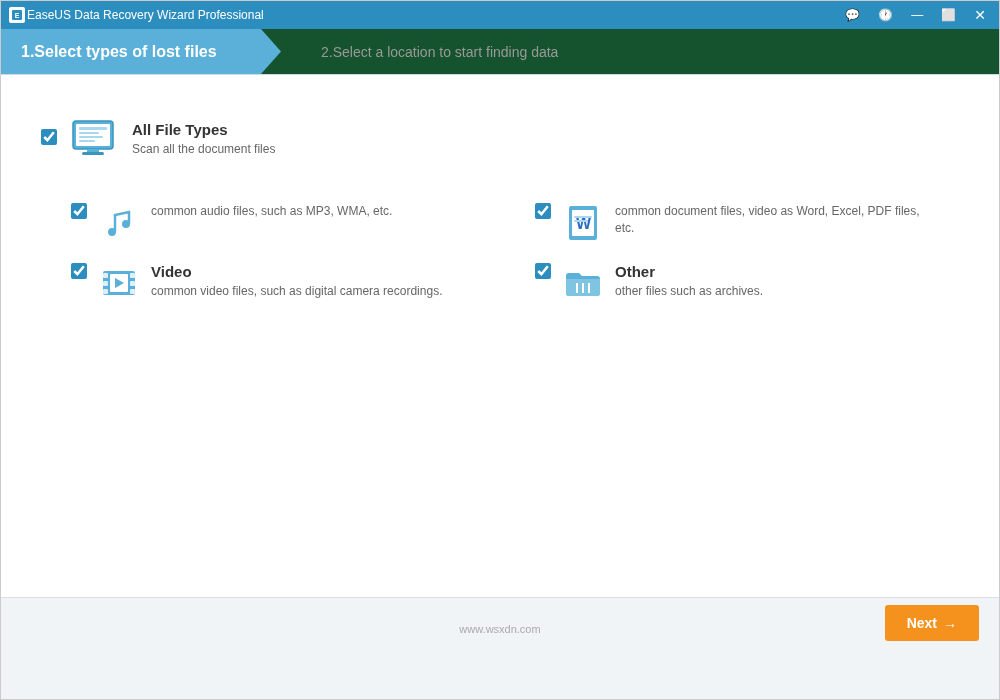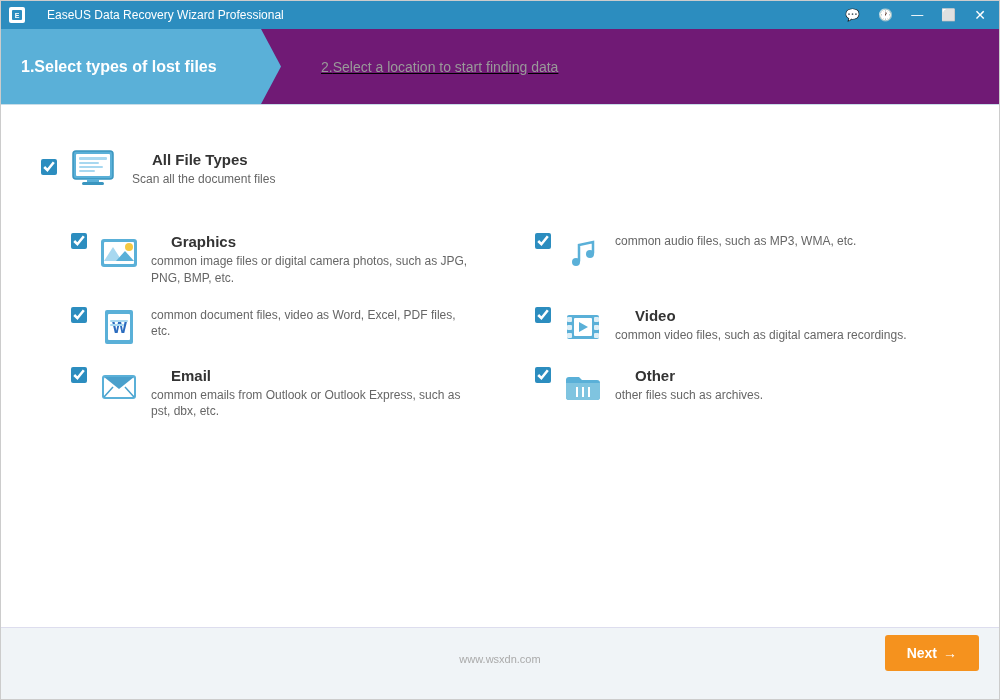--- a/index.html
+++ b/index.html
@@ -18,21 +18,21 @@
       background: #2c8dbf;
       height: 28px;
       display: flex;
       align-items: center;
       padding: 0 8px;
       justify-content: space-between;
     }
     .title-bar-left {
       display: flex;
       align-items: center;
-      gap: 22px;
+      gap: 2px;
       color: white;
       font-size: 12px;
     }
     .title-bar-icon {
       width: 16px;
       height: 16px;
       background: #fff;
       border-radius: 2px;
       display: flex;
       align-items: center;
@@ -48,22 +48,22 @@
       font-size: 12px;
       cursor: pointer;
       padding: 2px 5px;
     }
     .title-bar-controls .close-btn {
       font-size: 14px;
     }
 
     
     .wizard-steps {
-      background: #701a75;
-      height: 76px;
+      background: #14532d;
+      height: 46px;
       display: flex;
       align-items: stretch;
       border-bottom: 1px solid #c8dde8;
     }
     .step-active {
       background: #5ab0d8;
       display: flex;
       align-items: center;
       padding: 0 30px 0 20px;
       position: relative;
@@ -73,21 +73,20 @@
     .step-active-text {
       color: white;
       font-size: 16px;
       font-weight: bold;
     }
     .step-inactive {
       display: flex;
       align-items: center;
       padding: 0 30px 0 40px;
       flex: 1;
-      text-decoration: underline;
     }
     .step-inactive-text {
       color: #999;
       font-size: 14px;
     }
 
     
     .main-content {
       background: white;
       padding: 30px 40px;
@@ -123,21 +122,20 @@
     }
     .file-icon svg {
       width: 100%;
       height: 100%;
     }
     .file-info h3 {
       font-size: 15px;
       font-weight: bold;
       color: #333;
       margin-bottom: 3px;
-      margin-left: 20px;
     }
     .file-info p {
       font-size: 12px;
       color: #666;
       line-height: 1.4;
       max-width: 320px;
     }
 
     
     .file-types-grid {
@@ -254,40 +252,20 @@
       </svg>
     </div>
     <div class="file-info">
       <h3>All File Types</h3>
       <p>Scan all the document files</p>
     </div>
   </div>
 
   <div class="file-types-grid">
 
-    <div class="file-type-item">
-      <div class="checkbox-wrap">
-        <input type="checkbox" checked="" style="">
-      </div>
-      <div class="file-type-icon">
-        <svg viewBox="0 0 40 40" xmlns="http://www.w3.org/2000/svg">
-          <rect x="2" y="6" width="36" height="28" rx="3" fill="#5ab0d8"></rect>
-          <rect x="5" y="9" width="30" height="22" rx="1" fill="white"></rect>
-
-          <polygon points="5,28 14,14 23,28" fill="#a8d8f0"></polygon>
-          <polygon points="17,28 26,18 35,28" fill="#5ab0d8"></polygon>
-
-          <circle cx="30" cy="14" r="4" fill="#f5c842"></circle>
-        </svg>
-      </div>
-      <div class="file-info">
-        <h3>Graphics</h3>
-        <p>common image files or digital camera photos, such as JPG, PNG, BMP, etc.</p>
-      </div>
-    </div>
 
     <div class="file-type-item">
       <div class="checkbox-wrap">
         <input type="checkbox" checked="" style="">
       </div>
       <div class="file-type-icon">
         <svg viewBox="0 0 40 40" xmlns="http://www.w3.org/2000/svg">
 
           <path d="M16 28 L16 12 L30 9 L30 20" stroke="#5ab0d8" stroke-width="2.5" fill="none" stroke-linecap="round"></path>
           <circle cx="13" cy="29" r="4" fill="#5ab0d8"></circle>
@@ -340,40 +318,20 @@
 
           <polygon points="16,15 16,25 25,20" fill="#5ab0d8"></polygon>
         </svg>
       </div>
       <div class="file-info">
         <h3>Video</h3>
         <p>common video files, such as digital camera recordings.</p>
       </div>
     </div>
 
-    <div class="file-type-item">
-      <div class="checkbox-wrap">
-        <input type="checkbox" checked="" style="">
-      </div>
-      <div class="file-type-icon">
-        <svg viewBox="0 0 40 40" xmlns="http://www.w3.org/2000/svg">
-          <rect x="3" y="8" width="34" height="24" rx="3" fill="#5ab0d8"></rect>
-          <rect x="5" y="10" width="30" height="20" rx="2" fill="white"></rect>
-
-          <polygon points="5,10 20,22 35,10" fill="#4aa0cc"></polygon>
-
-          <line x1="5" y1="30" x2="14" y2="20" stroke="#4aa0cc" stroke-width="1.5"></line>
-          <line x1="35" y1="30" x2="26" y2="20" stroke="#4aa0cc" stroke-width="1.5"></line>
-        </svg>
-      </div>
-      <div class="file-info">
-        <h3>Email</h3>
-        <p>common emails from Outlook or Outlook Express, such as pst, dbx, etc.</p>
-      </div>
-    </div>
 
     <div class="file-type-item">
       <div class="checkbox-wrap">
         <input type="checkbox" checked="" style="">
       </div>
       <div class="file-type-icon">
         <svg viewBox="0 0 40 40" xmlns="http://www.w3.org/2000/svg">
 
           <path d="M3,13 Q3,10 6,10 L16,10 L19,13 L34,13 Q37,13 37,16 L37,30 Q37,33 34,33 L6,33 Q3,33 3,30 Z" fill="#5ab0d8"></path>
           <path d="M3,16 L37,16 L37,30 Q37,33 34,33 L6,33 Q3,33 3,30 Z" fill="#7fc4e0"></path>

